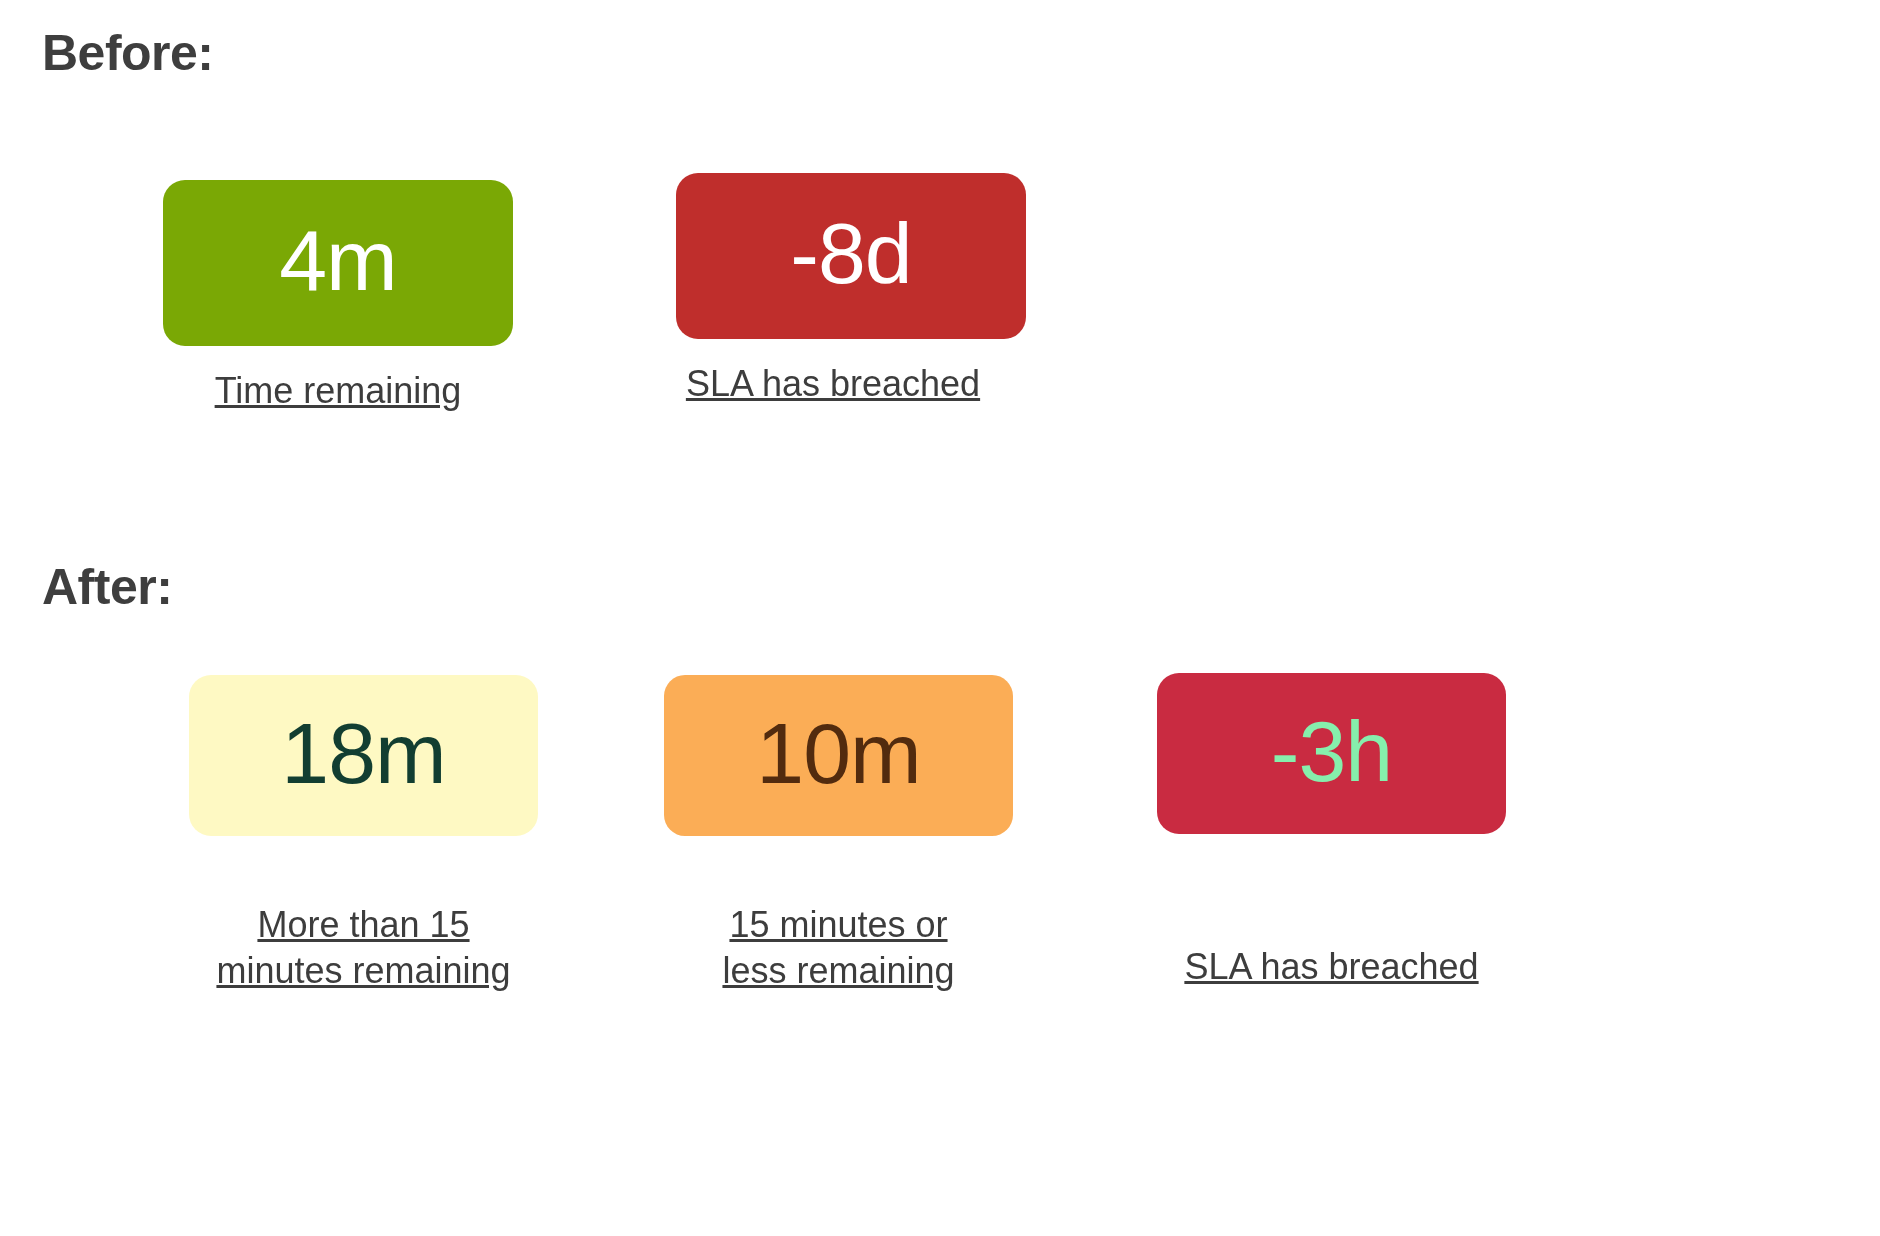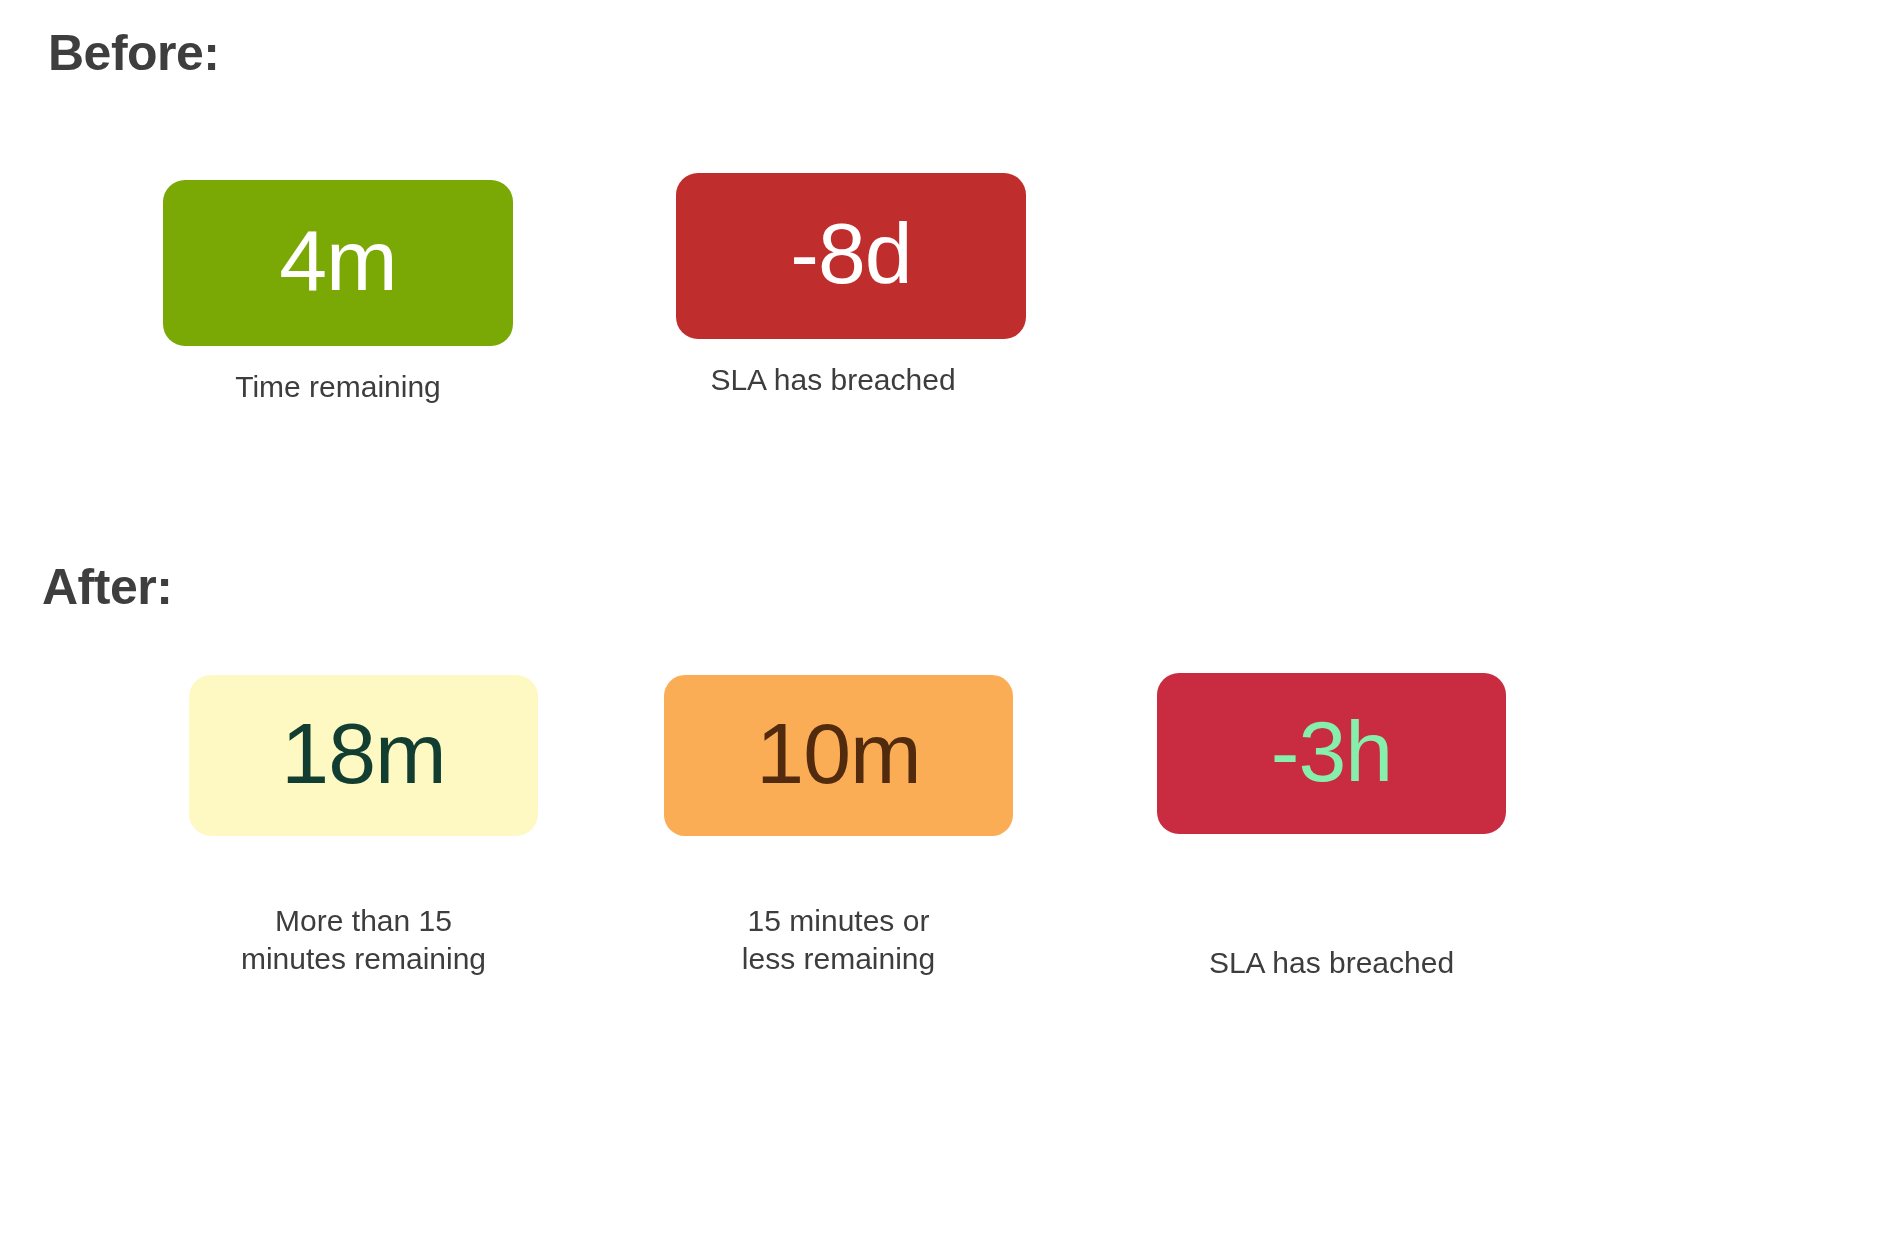--- a/index.html
+++ b/index.html
@@ -21,21 +21,21 @@
 
   .section-heading {
     position: absolute;
     font-size: 50px;
     font-weight: bold;
     color: #3e3e3e;
     letter-spacing: -0.5px;
     white-space: nowrap;
     line-height: 1;
   }
-  #heading-before { left: 48px; top: 28px; }
+  #heading-before { left: 42px; top: 28px; }
   #heading-after  { left: 42px; top: 562px; }
 
   .badge-group {
     position: absolute;
     display: flex;
     flex-direction: column;
     align-items: center;
   }
 
   .badge {
@@ -49,26 +49,27 @@
   }
   .badge-value {
     font-size: 86px;
     line-height: 1;
     letter-spacing: -1px;
     display: block;
     transform: translateY(-3px);
   }
 
   .caption {
-    font-size: 30px;
+    font-size: 36px;
     color: #3d3d3d;
     text-align: center;
     line-height: 1.28;
     white-space: pre-line;
     letter-spacing: 0px;
+    text-decoration: underline;
   }
 
   
   #group-before-ok      { left: 163px; top: 180px; }
   #group-before-breach  { left: 640px; top: 173px; }
 
   #group-before-ok .badge,
   #group-before-breach .badge {
     width: 350px;
     height: 166px;

